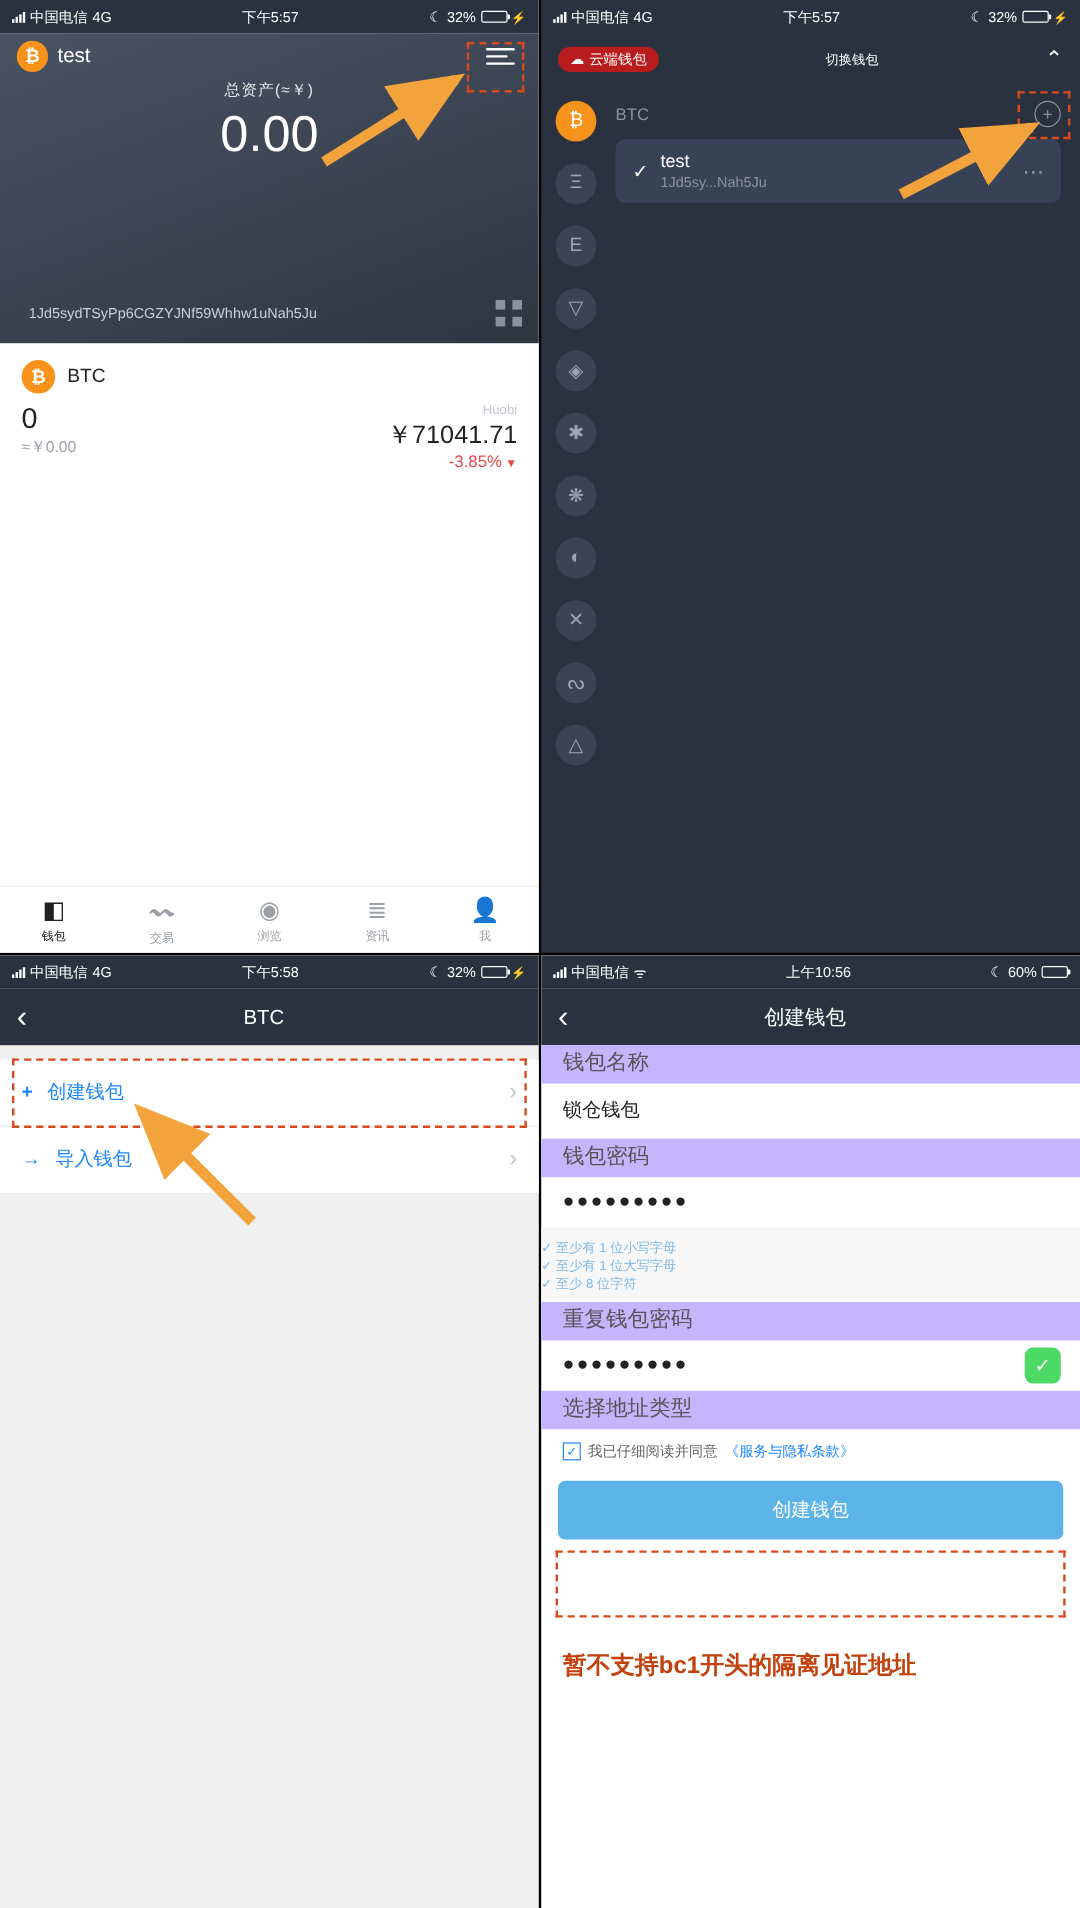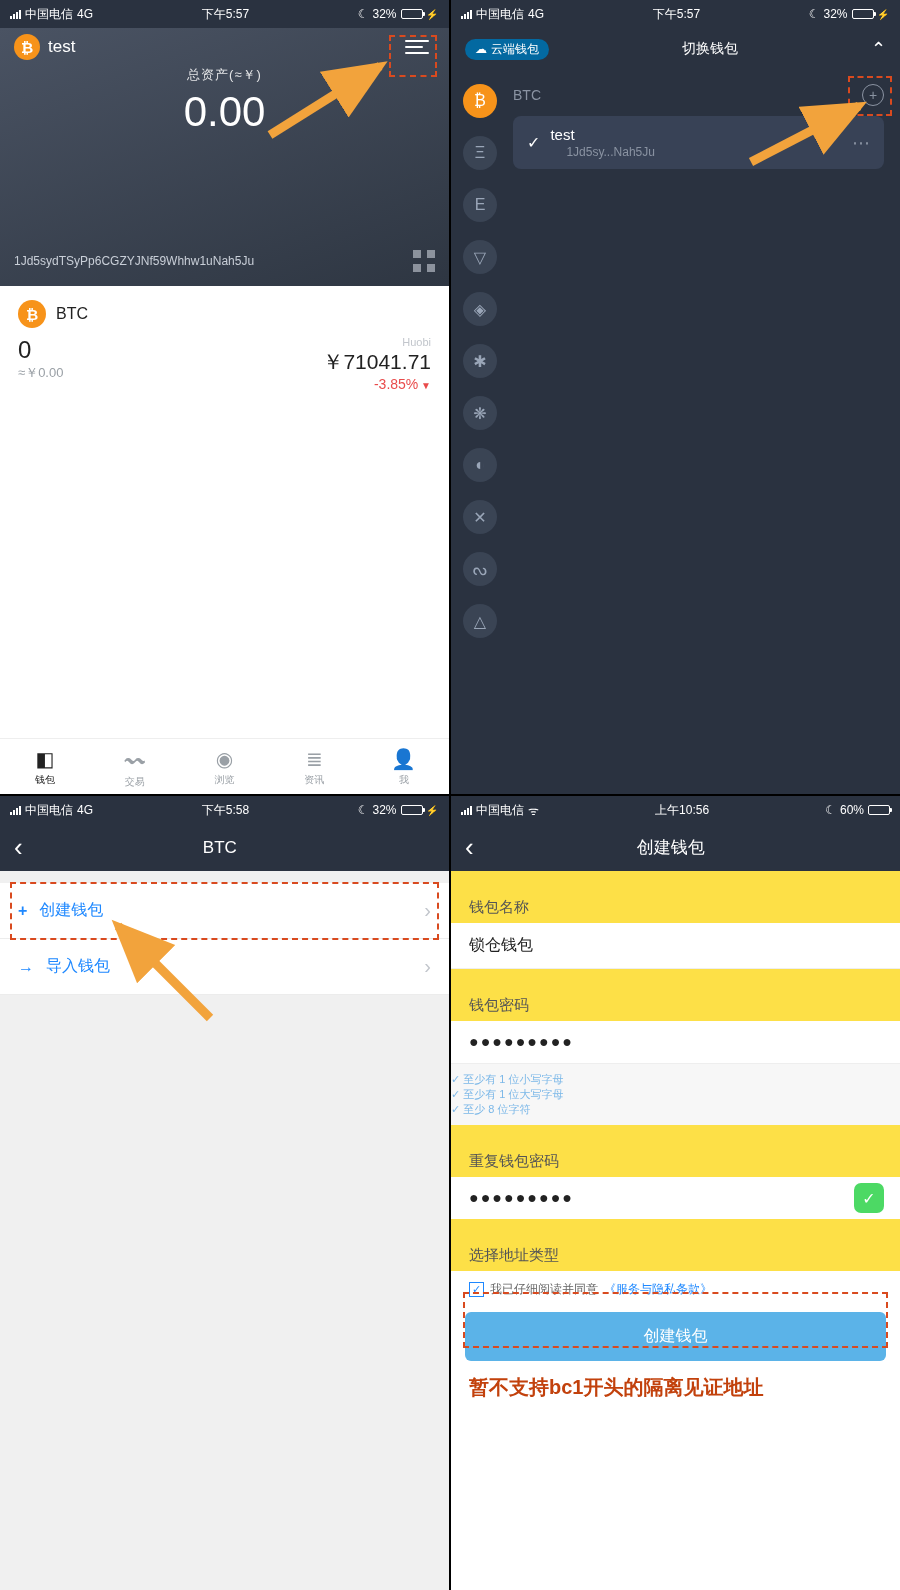--- a/index.html
+++ b/index.html
@@ -25,21 +25,21 @@
 
 .s1-top { background: linear-gradient(160deg,#4a5363 0%,#2e3642 100%); height: 258px; color:#fff; position:relative; }
 .s1-titlebar { display:flex; align-items:center; padding: 6px 14px; gap:8px; }
 .btc-ico { width:26px; height:26px; border-radius:50%; background:#f7931a; display:flex; align-items:center; justify-content:center; color:#fff; font-weight:bold; font-size:15px; }
 .s1-menu { margin-left:auto; width:30px; height:24px; display:flex; flex-direction:column; justify-content:center; gap:4px; }
 .s1-menu i { height:2px; background:#fff; border-radius:1px; }
 .s1-menu i:nth-child(1){width:24px}.s1-menu i:nth-child(2){width:18px}.s1-menu i:nth-child(3){width:24px}
 .s1-center { text-align:center; margin-top:0; }
 .s1-center .lbl { font-size:13px; opacity:.85; letter-spacing:1px; }
 .s1-center .amt { font-size:42px; font-weight:300; margin-top:4px; }
-.s1-addr { position:absolute; bottom:14px; left:14px; right:14px; display:flex; align-items:center; font-size:12px; color:#c9cfd8; }
+.s1-addr { position:absolute; bottom:14px; left:24px; right:14px; display:flex; align-items:center; font-size:12px; color:#c9cfd8; }
 .qr { width:22px; height:22px; margin-left:auto; opacity:.6; background:
   linear-gradient(#c9cfd8,#c9cfd8), linear-gradient(#c9cfd8,#c9cfd8),
   linear-gradient(#c9cfd8,#c9cfd8), linear-gradient(#c9cfd8,#c9cfd8);
   background-size:8px 8px; background-position:0 0,14px 0,0 14px,14px 14px; background-repeat:no-repeat; }
 .s1-body { flex:1; background:#fff; }
 .asset-row { padding:14px 18px; }
 .asset-head { display:flex; align-items:center; gap:10px; }
 .asset-head .btc-ico { width:28px; height:28px; }
 .asset-vals { display:flex; justify-content:space-between; align-items:flex-start; margin-top:8px; }
 .av-l .big { font-size:24px; font-weight:400; color:#222; }
@@ -51,55 +51,55 @@
 .av-r .chg::after { content:' ▼'; font-size:10px; }
 
 .tabbar { height:56px; background:#fff; border-top:1px solid #eee; display:flex; }
 .tab { flex:1; display:flex; flex-direction:column; align-items:center; justify-content:center; font-size:10px; color:#9aa0a6; gap:2px; }
 .tab.active { color:#222; }
 .tab-ico { font-size:20px; }
 
 
 .s2 { background:#2a3240; color:#fff; }
 .s2-top { display:flex; align-items:center; padding:10px 14px; gap:10px; }
-.pill { background:#0369a1; border-radius:12px; padding:2px 10px; font-size:12px; display:flex; align-items:center; gap:4px; }
+.pill { background:#b91c1c; border-radius:12px; padding:2px 10px; font-size:12px; display:flex; align-items:center; gap:4px; }
 .pill::before { content:'☁'; }
-.s2-title { flex:1; text-align:center; font-size:14px; font-weight:500; }
+.s2-title { flex:1; text-align:center; font-size:11px; font-weight:500; }
 .caret-up::before { content:'⌃'; font-size:18px; }
 .s2-body { flex:1; display:flex; }
 .coinbar { width:58px; display:flex; flex-direction:column; align-items:center; gap:18px; padding-top:14px; }
 .coin-ico { width:34px; height:34px; border-radius:50%; background:#3a4454; display:flex; align-items:center; justify-content:center; color:#9aa6b8; font-size:16px; }
 .coin-ico.active { background:#f7931a; color:#fff; }
 .s2-main { flex:1; padding:14px 16px 0 4px; }
 .s2-head { display:flex; align-items:center; color:#8a93a2; font-size:14px; margin-bottom:10px; }
 .plus-ring { margin-left:auto; width:22px; height:22px; border:1.5px solid #8a93a2; border-radius:50%; display:flex; align-items:center; justify-content:center; font-size:14px; }
 .wallet-card { background:#384256; border-radius:8px; padding:10px 14px; display:flex; align-items:center; gap:10px; }
 .check::before { content:'✓'; color:#fff; }
 .wallet-card .wc-main { flex:1; }
 .wc-main .nm { font-size:15px; }
-.wc-main .ad { font-size:12px; color:#8a93a2; margin-top:2px;margin-left:16px; }
+.wc-main .ad { font-size:12px; color:#8a93a2; margin-top:2px; }
 .dots::before { content:'⋯'; color:#8a93a2; font-size:18px; }
 
 
 .s3 { background:#f0f0f0; }
 .navbar { background:#2a3240; color:#fff; display:flex; align-items:center; padding:10px 14px; font-size:17px; }
 .navbar .back::before { content:'‹'; font-size:26px; line-height:1; }
 .navbar .ttl { flex:1; text-align:center; }
 .navbar .pad { width:18px; }
 .list { background:#fff; margin-top:12px; }
 .li { display:flex; align-items:center; padding:16px 18px; border-bottom:1px solid #ececec; gap:12px; }
 .li .lab { color:#1e88ff; font-size:16px; }
 .li .chev { margin-left:auto; color:#c2c6cc; }
 .li .chev::before { content:'›'; font-size:20px; }
 .li .ico-plus { color:#1e88ff; font-weight:bold; }
 .li .ico-arrow::before { content:'→'; color:#1e88ff; font-weight:bold; }
 
 
 .s4 { background:#fff; }
-.sec-lbl { font-size:15px; color:#555; padding:27px 18px 6px; background:#fde047; }
+.sec-lbl { font-size:18px; color:#555; padding:2px 18px 6px; background:#c4b5fd; }
 .field { padding:12px 18px; font-size:16px; color:#222; border-bottom:1px solid #eee; }
 .field.pw { letter-spacing:2px; }
 .rules { background:#f7f7f7; padding:8px 0; font-size:11px; color:#7cb8e8; }
 .rules div::before { content:'✓ '; }
 .repeat-row { display:flex; align-items:center; }
 .repeat-row .field { flex:1; border-bottom:none; }
 .ok-badge { width:30px; height:30px; border-radius:7px; background:#4cd964; display:flex; align-items:center; justify-content:center; color:#fff; margin-right:16px; font-size:16px; }
 .addr-type { padding:14px 18px; border:1px solid #ddd; margin:0 14px; font-size:16px; display:flex; align-items:center; }
 .addr-type .dd { margin-left:auto; color:#bbb; font-size:10px; }
 .addr-type .dd::before { content:'▼'; }

